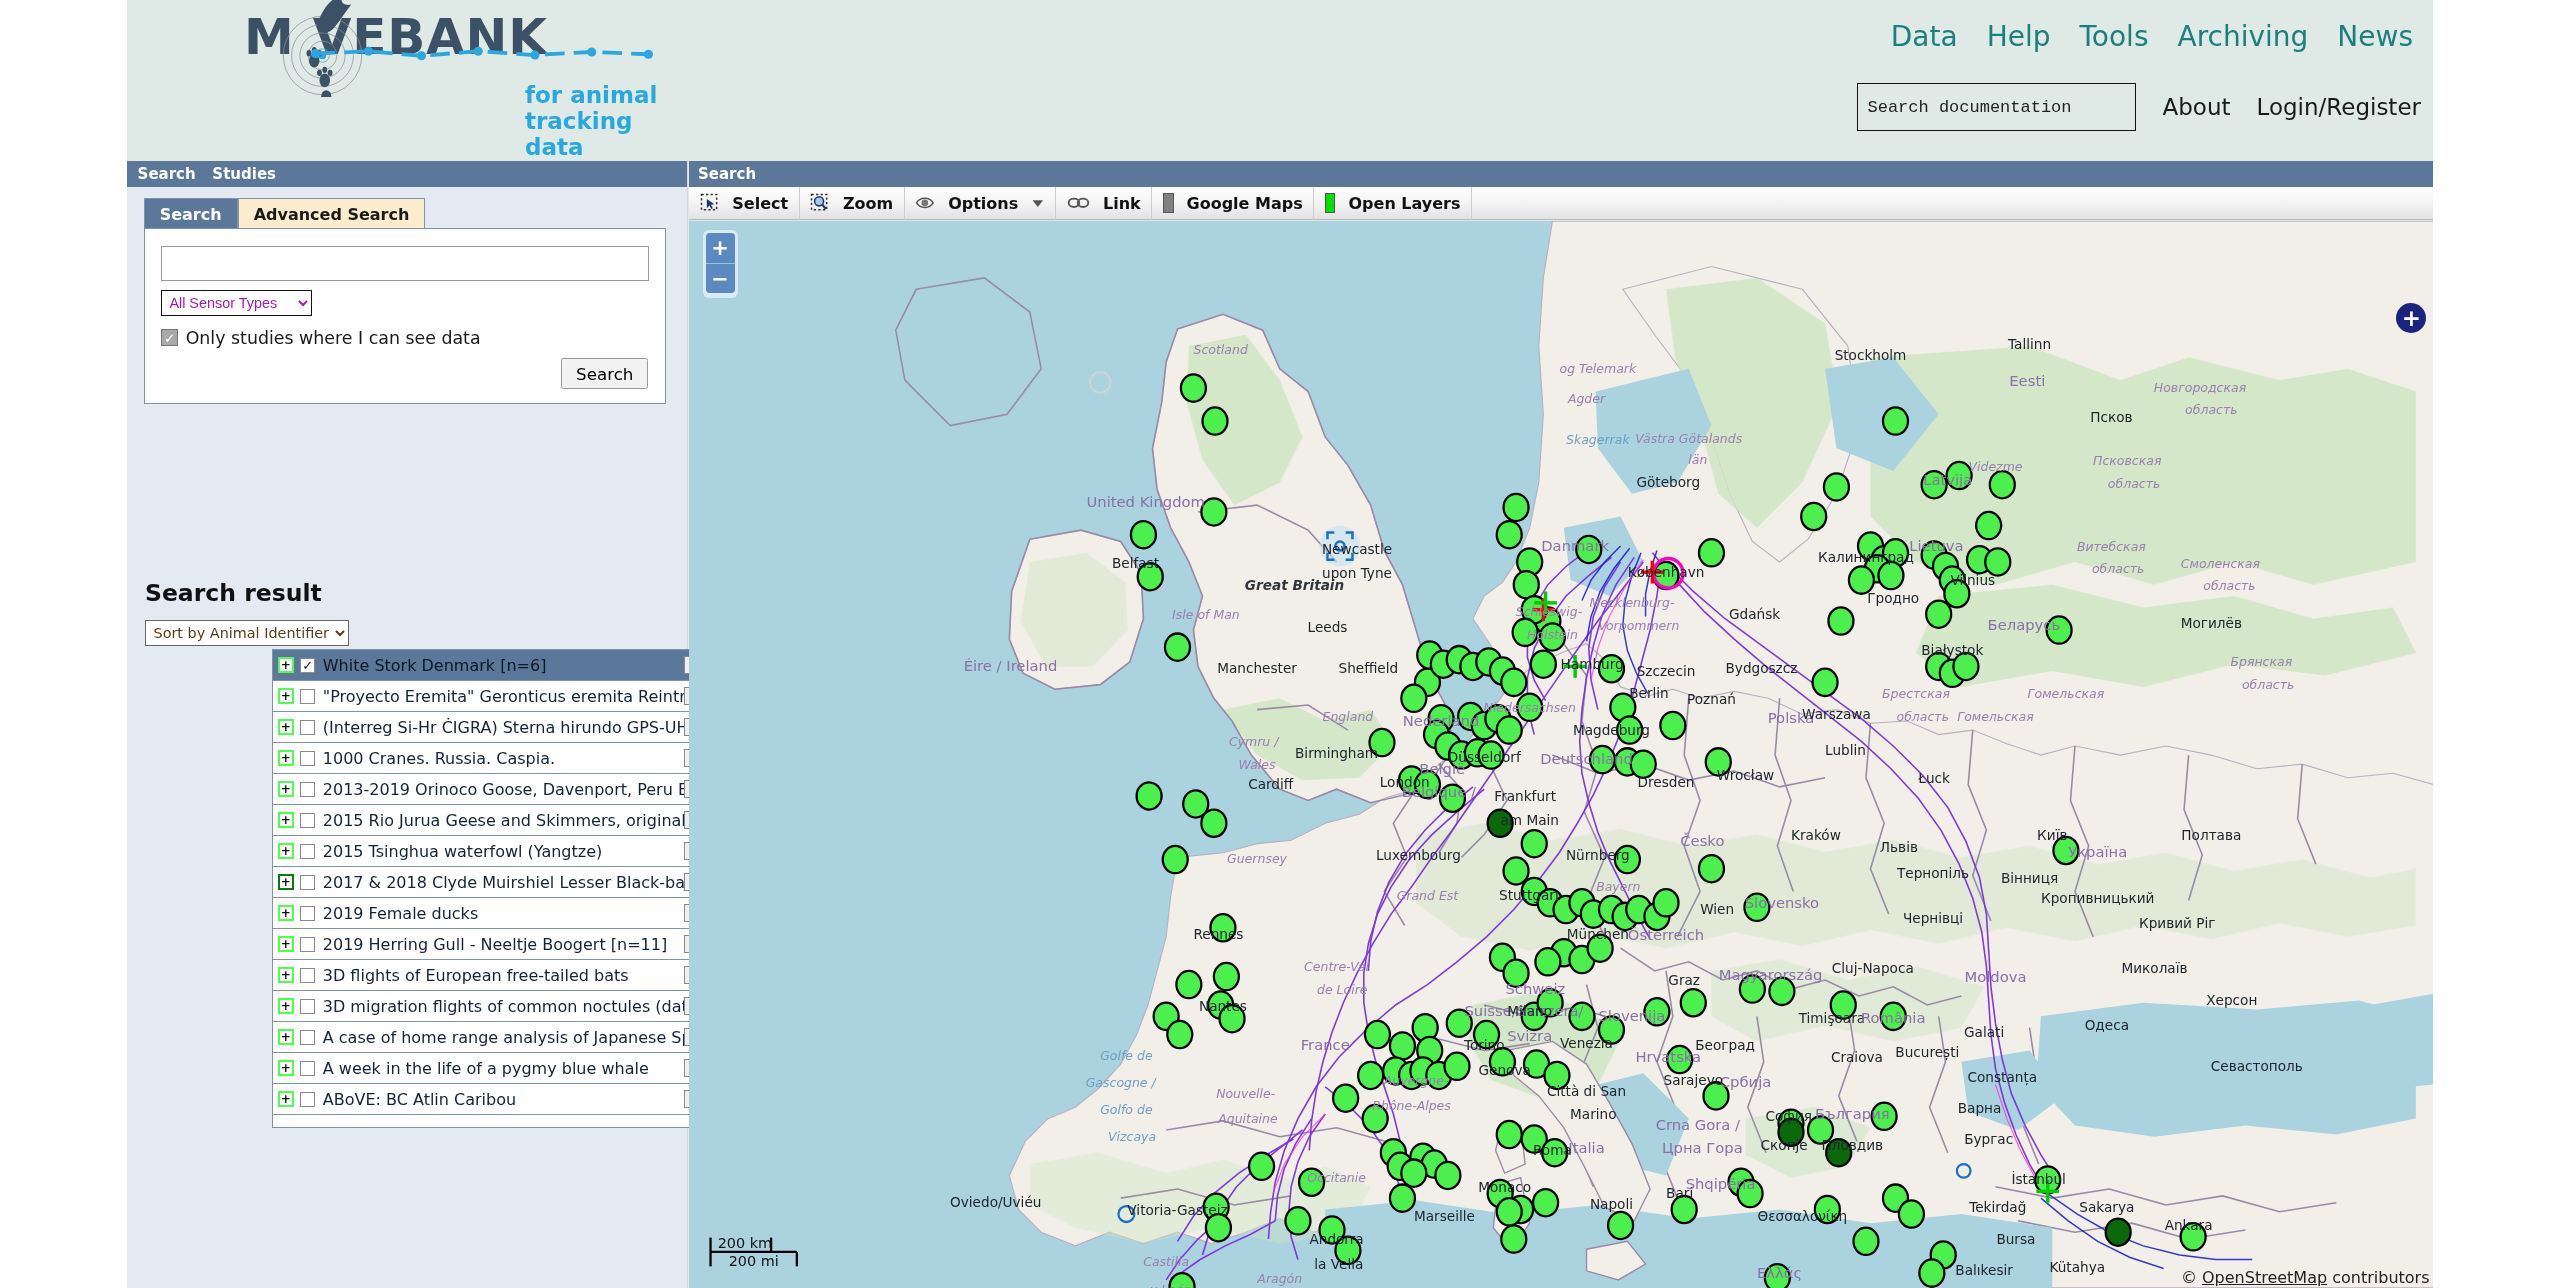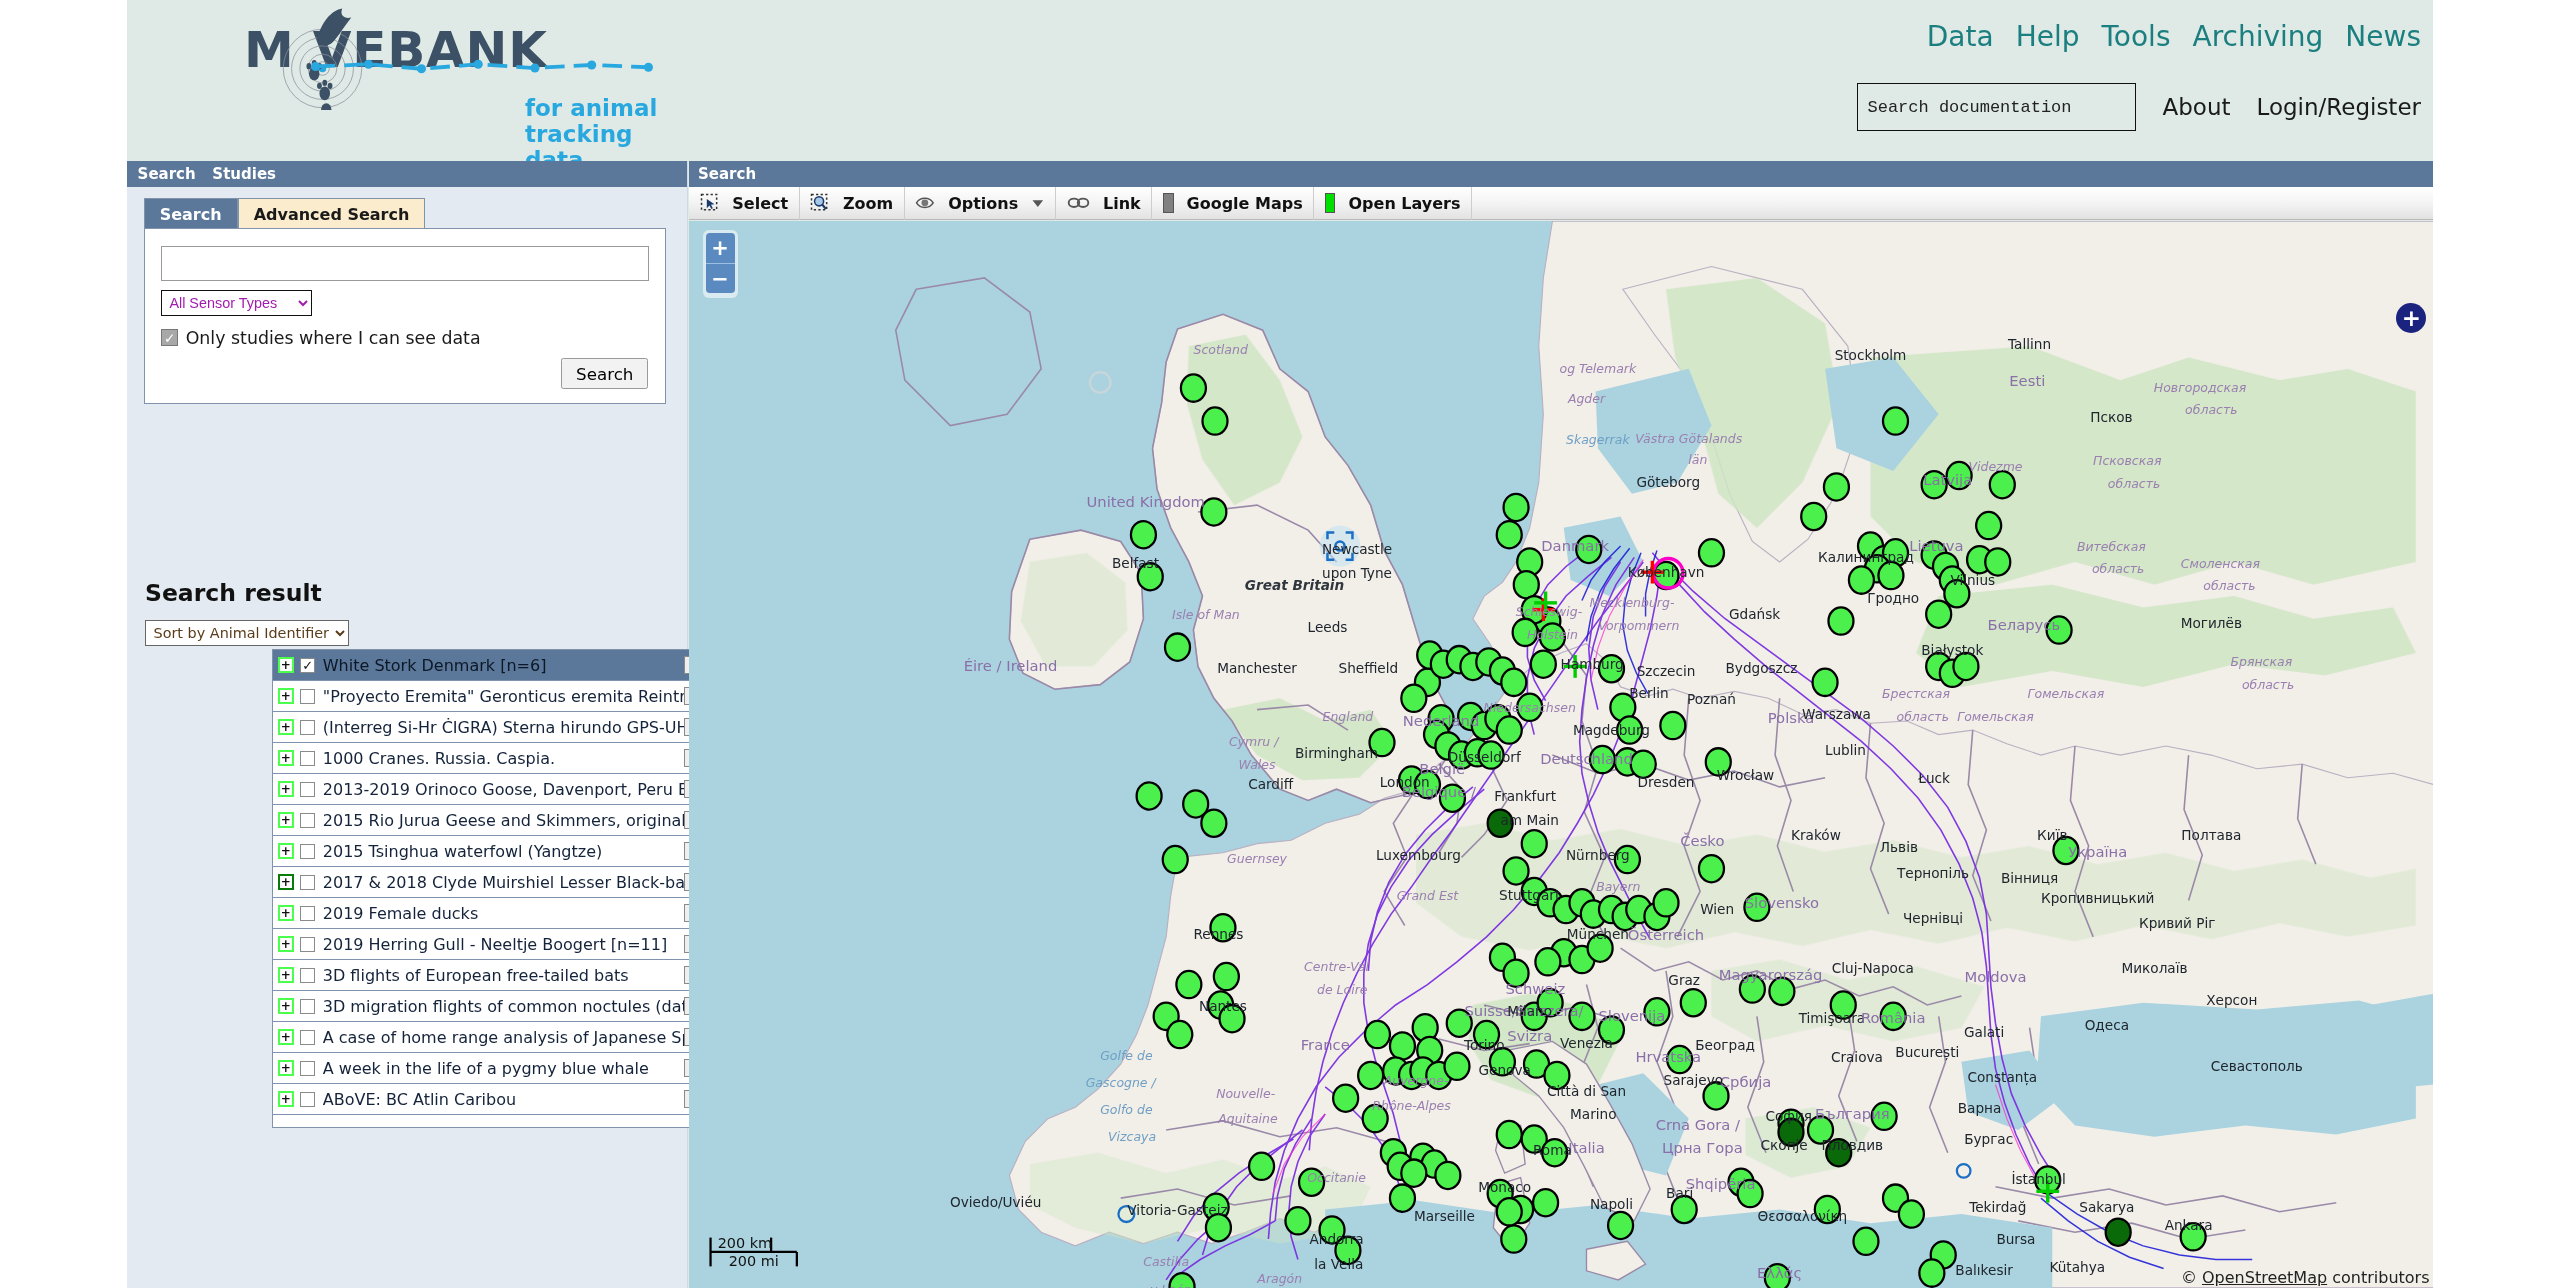--- a/index.html
+++ b/index.html
@@ -17,39 +17,39 @@
     background: #dfeae6;
     overflow: hidden;
   }
 
   
   #header {
     position: absolute; left: 0; top: 0;
     width: 2306px; height: 161px;
     background: #dfeae6;
   }
-  #logo-block { position: absolute; left: 56px; top: 13px; width: 500px; height: 98px; }
+  #logo-block { position: absolute; left: 56px; top: 0; width: 500px; height: 98px; }
   .logo-word {
     position: absolute; left: 61px; top: 7.6px;
     font-family: "DejaVu Sans", sans-serif;
     font-weight: 700; font-size: 50px; letter-spacing: 0.8px;
     color: #3d5166;
   }
   #logo-target { position: absolute; left: 98px; top: 13.6px; width: 83px; height: 83px; }
   #logo-bird { position: absolute; left: 129px; top: -6px; width: 44px; height: 45px; }
   #logo-track { position: absolute; left: 125px; top: 42px; width: 348px; height: 23px; }
   #tagline {
     position: absolute; left: 342px; top: 82px;
     font-family: "DejaVu Sans", sans-serif;
     font-weight: 700; font-size: 23px; color: #29a8e0;
   }
 
   #topnav {
-    position: absolute; right: 12px; top: 19.7px;
-    display: flex; gap: 22px; align-items: center;
+    position: absolute; right: 20px; top: 19.7px;
+    display: flex; gap: 29px; align-items: center;
   }
   #topnav a {
     font-family: "DejaVu Sans", sans-serif;
     font-size: 28px; color: #1b7f7f; text-decoration: none;
   }
   #subnav {
     position: absolute; right: 12px; top: 83px;
     display: flex; gap: 26px; align-items: center;
   }
   #doc-search {

